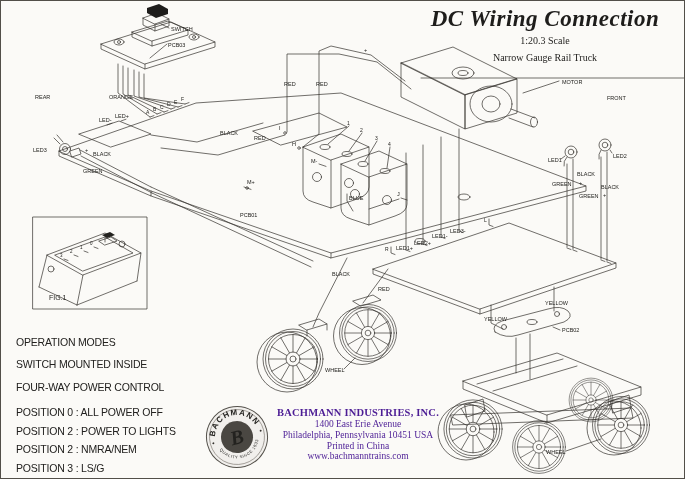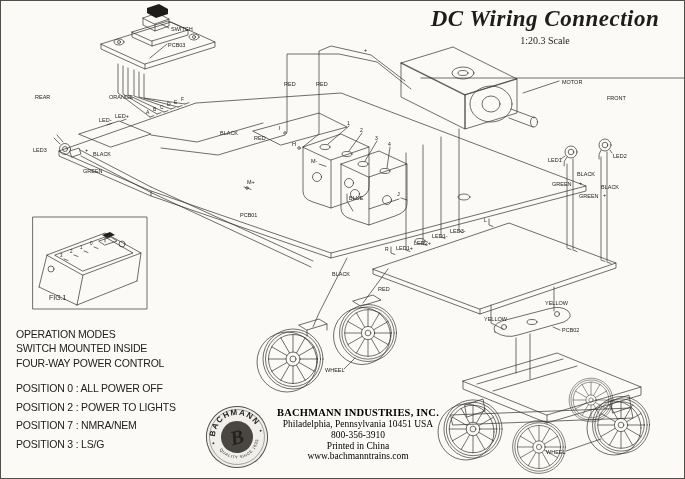--- a/index.html
+++ b/index.html
@@ -9,26 +9,26 @@
     overflow:hidden;font-family:"Liberation Sans",sans-serif;color:#1e1d1b;
   }
   .abs{position:absolute;}
   
   .title-block{top:5px;right:8px;width:262px;text-align:center;}
   .title-main{font-family:"Liberation Serif",serif;font-style:italic;font-weight:bold;
     font-size:23px;letter-spacing:.5px;white-space:nowrap;}
   .title-sub{font-family:"Liberation Serif",serif;font-size:10px;line-height:17px;}
   
   .ops{left:15px;top:326px;font-size:10.5px;letter-spacing:-0.2px;color:#22211f;}
-  .ops .intro div{line-height:14.4px;white-space:nowrap;}
+  .ops .intro div{line-height:14.4px;white-space:nowrap;margin-top:8px;}
   .ops .positions{margin-top:9px;}
   .ops .positions div{line-height:18.6px;white-space:nowrap;}
   
   .company{left:247px;top:406px;width:220px;text-align:center;
-    font-family:"Liberation Serif",serif;color:#000000;}
+    font-family:"Liberation Serif",serif;color:#4c1d95;}
   .company .name{font-weight:bold;font-size:10.5px;line-height:12px;letter-spacing:.2px;}
   .company div{font-size:9.5px;line-height:10.8px;white-space:nowrap;}
   svg text{font-family:"Liberation Sans",sans-serif;fill:#23221f;}
 </style>
 </head>
 <body>
 
 <div class="page">
 
   <svg class="abs" style="left:0;top:0" width="685" height="479" viewBox="0 0 685 479">
@@ -294,37 +294,38 @@
         <text x="69" y="252" font-size="4.5">2</text>
         <text x="79" y="248" font-size="4.5">1</text>
         <text x="89" y="244" font-size="4.5">0</text>
         <text x="48" y="299" font-size="7">FIG.1</text>
       </g>
   </svg>
 
   <div class="abs title-block">
     <div class="title-main">DC Wiring Connection</div>
     <div class="title-sub">1:20.3 Scale</div>
+    <div class="title-sub">Narrow Gauge Rail Truck</div>
   </div>
 
   <div class="abs ops">
     <div class="intro">
       <div>OPERATION MODES</div>
       <div>SWITCH MOUNTED INSIDE</div>
       <div>FOUR-WAY POWER CONTROL</div>
     </div>
     <div class="positions">
       <div>POSITION 0 : ALL POWER OFF</div>
       <div>POSITION 2 : POWER TO LIGHTS</div>
-      <div>POSITION 7 : NMRA/NEM</div>
+      <div>POSITION 2 : NMRA/NEM</div>
       <div>POSITION 3 : LS/G</div>
     </div>
   </div>
 
   <div class="abs company">
     <div class="name">BACHMANN INDUSTRIES, INC.</div>
+    <div>1400 East Erie Avenue</div>
     <div>Philadelphia, Pennsylvania 10451 USA</div>
-    <div>800-356-3910</div>
     <div>Printed in China</div>
     <div>www.bachmanntrains.com</div>
   </div>
 
 </div>
 
 </body></html>

